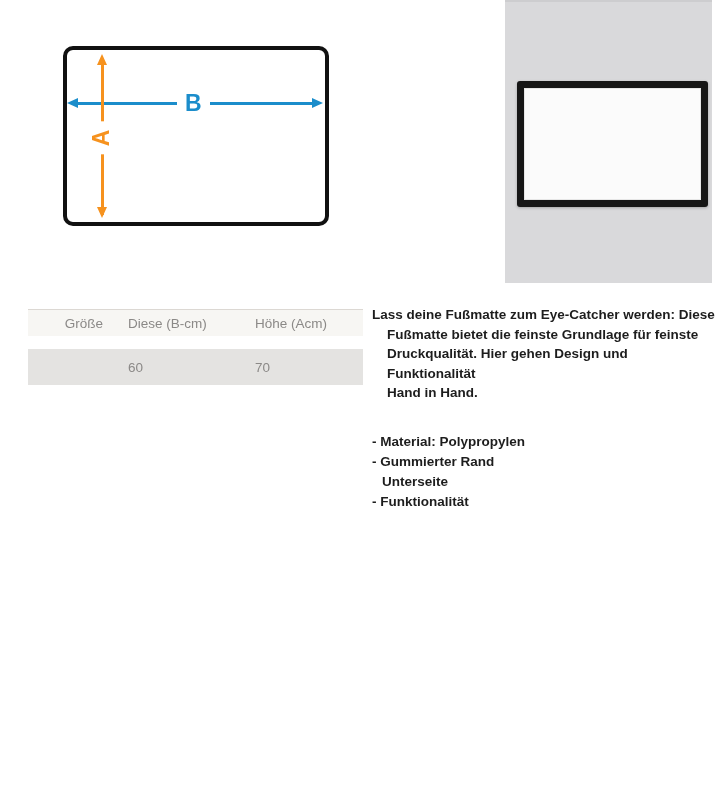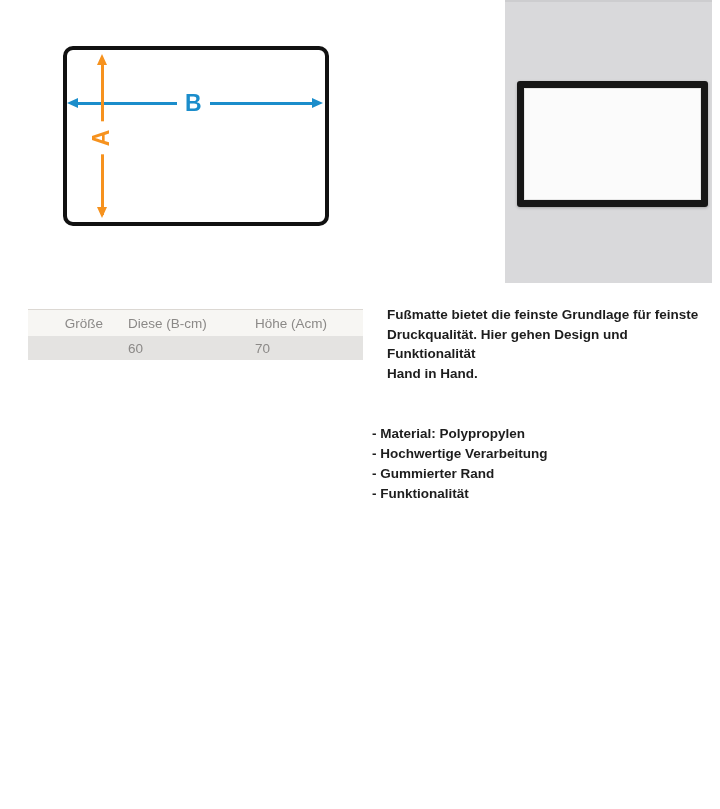--- a/index.html
+++ b/index.html
@@ -70,32 +70,32 @@
     display: grid;
     grid-template-columns: 100px 127px 1fr;
     align-items: center;
   }
   .t-head {
     height: 27px;
     background: var(--table-header-bg, #f7f6f3);
     border-top: 1px solid #dcd8d3;
     box-sizing: border-box;
   }
-  .t-body { height: 24px; background: var(--table-row-bg, #e4e3e1); }
+  .t-body { height: 36px; background: var(--table-row-bg, #e4e3e1); margin-top: 13px; }
   .t-cell-first { padding-left: 12px; text-align: center; }
 
   
   .description {
     left: 372px; top: 305px; width: 345px;
     font-size: 13.5px; font-weight: 600;
     color: var(--text-dark, #1d1d1d);
   }
   .para-line { line-height: 19.5px; white-space: pre-wrap; }
   .para-line.cont { padding-left: 15px; }
-  .bullets { margin-top: 41px; }
+  .bullets { margin-top: 29px; }
   .bullet-line { line-height: 20px; white-space: pre-wrap; }
   .bullet-line.indent { padding-left: 10px; }
 </style>
 </head>
 <body>
 
 <div class="stage">
 
   <div class="abs diagram">
     <div class="h-line"></div>
@@ -122,25 +122,26 @@
     </div>
     <div class="t-row t-body">
       <div class="t-cell-first"></div>
       <div>60</div>
       <div>70</div>
     </div>
   </div>
 
   <div class="abs description">
     <div>
+      <div class="para-line">Lass deine Fußmatte zum Eye-Catcher werden: Diese</div>
       <div class="para-line cont">Fußmatte bietet die feinste Grundlage für feinste</div>
       <div class="para-line cont">Druckqualität. Hier gehen Design und Funktionalität</div>
       <div class="para-line cont">Hand in Hand.</div>
     </div>
     <div class="bullets">
       <div class="bullet-line">- Material: Polypropylen</div>
-      <div class="bullet-line">- Hochwertige Verarbeitung</div>
       <div class="bullet-line">- Gummierter Rand</div>
+      <div class="bullet-line indent">Unterseite</div>
       <div class="bullet-line">- Funktionalität</div>
     </div>
   </div>
 
 </div>
 
 </body></html>

